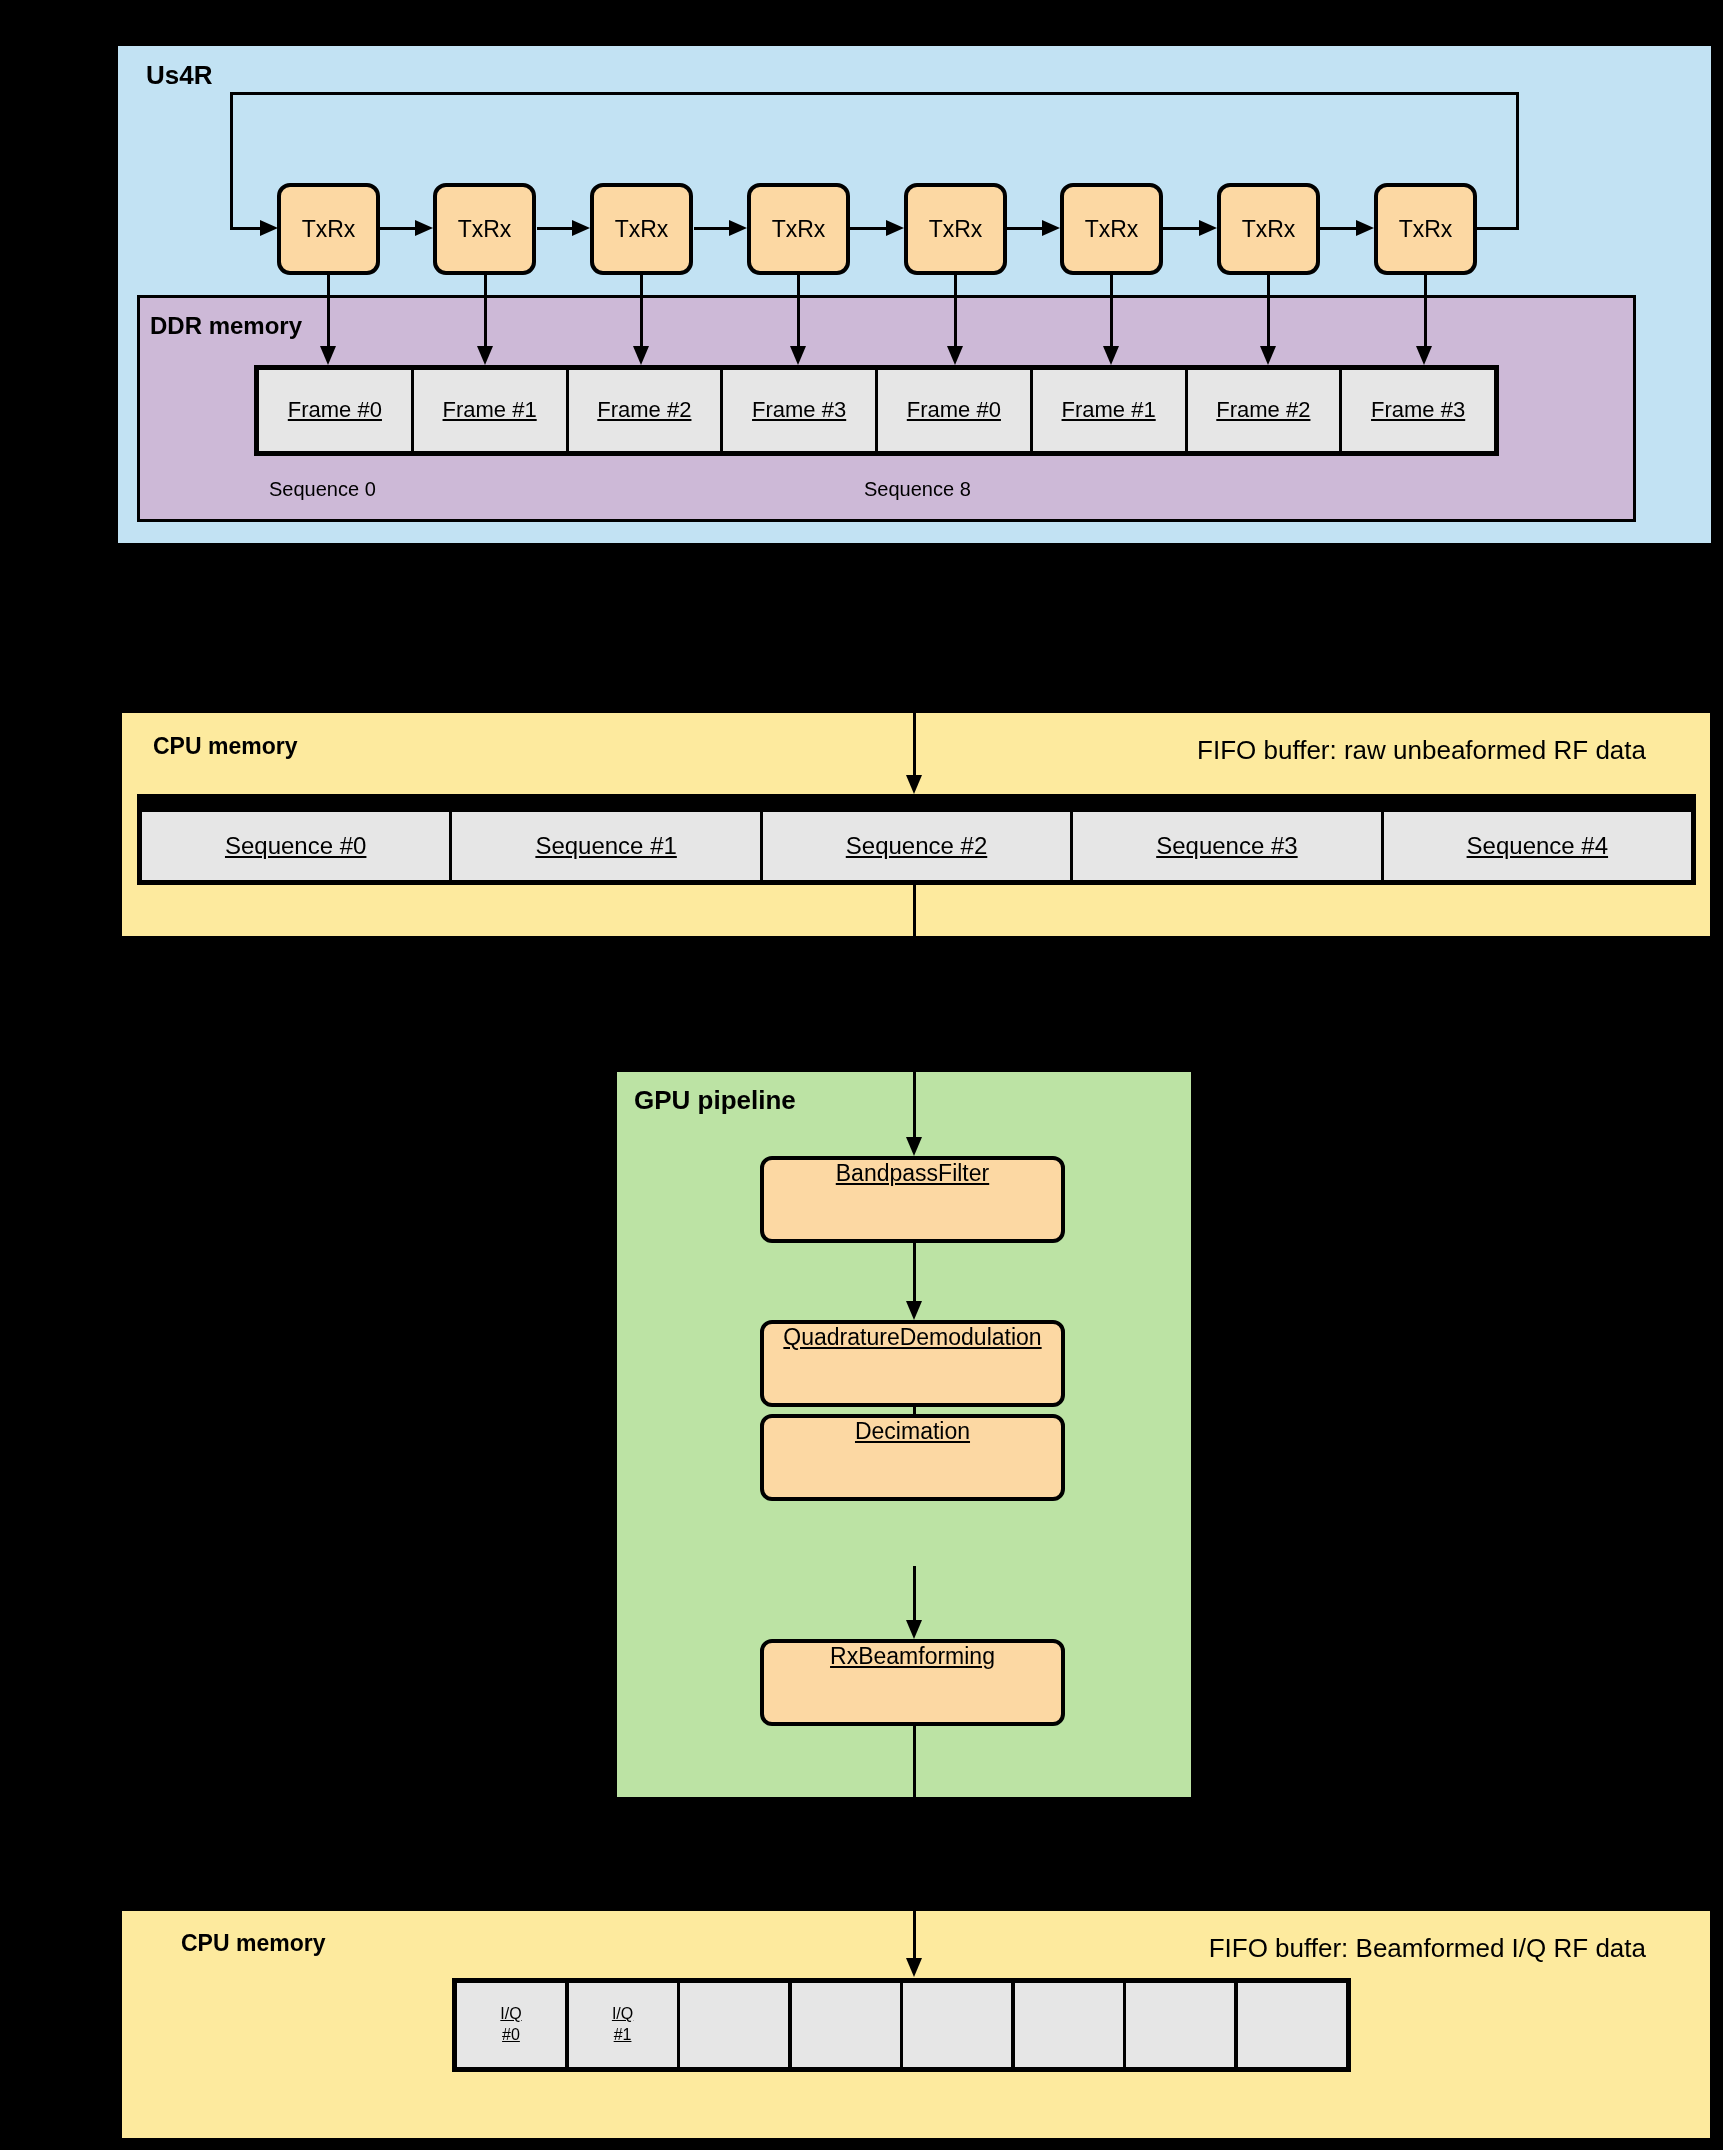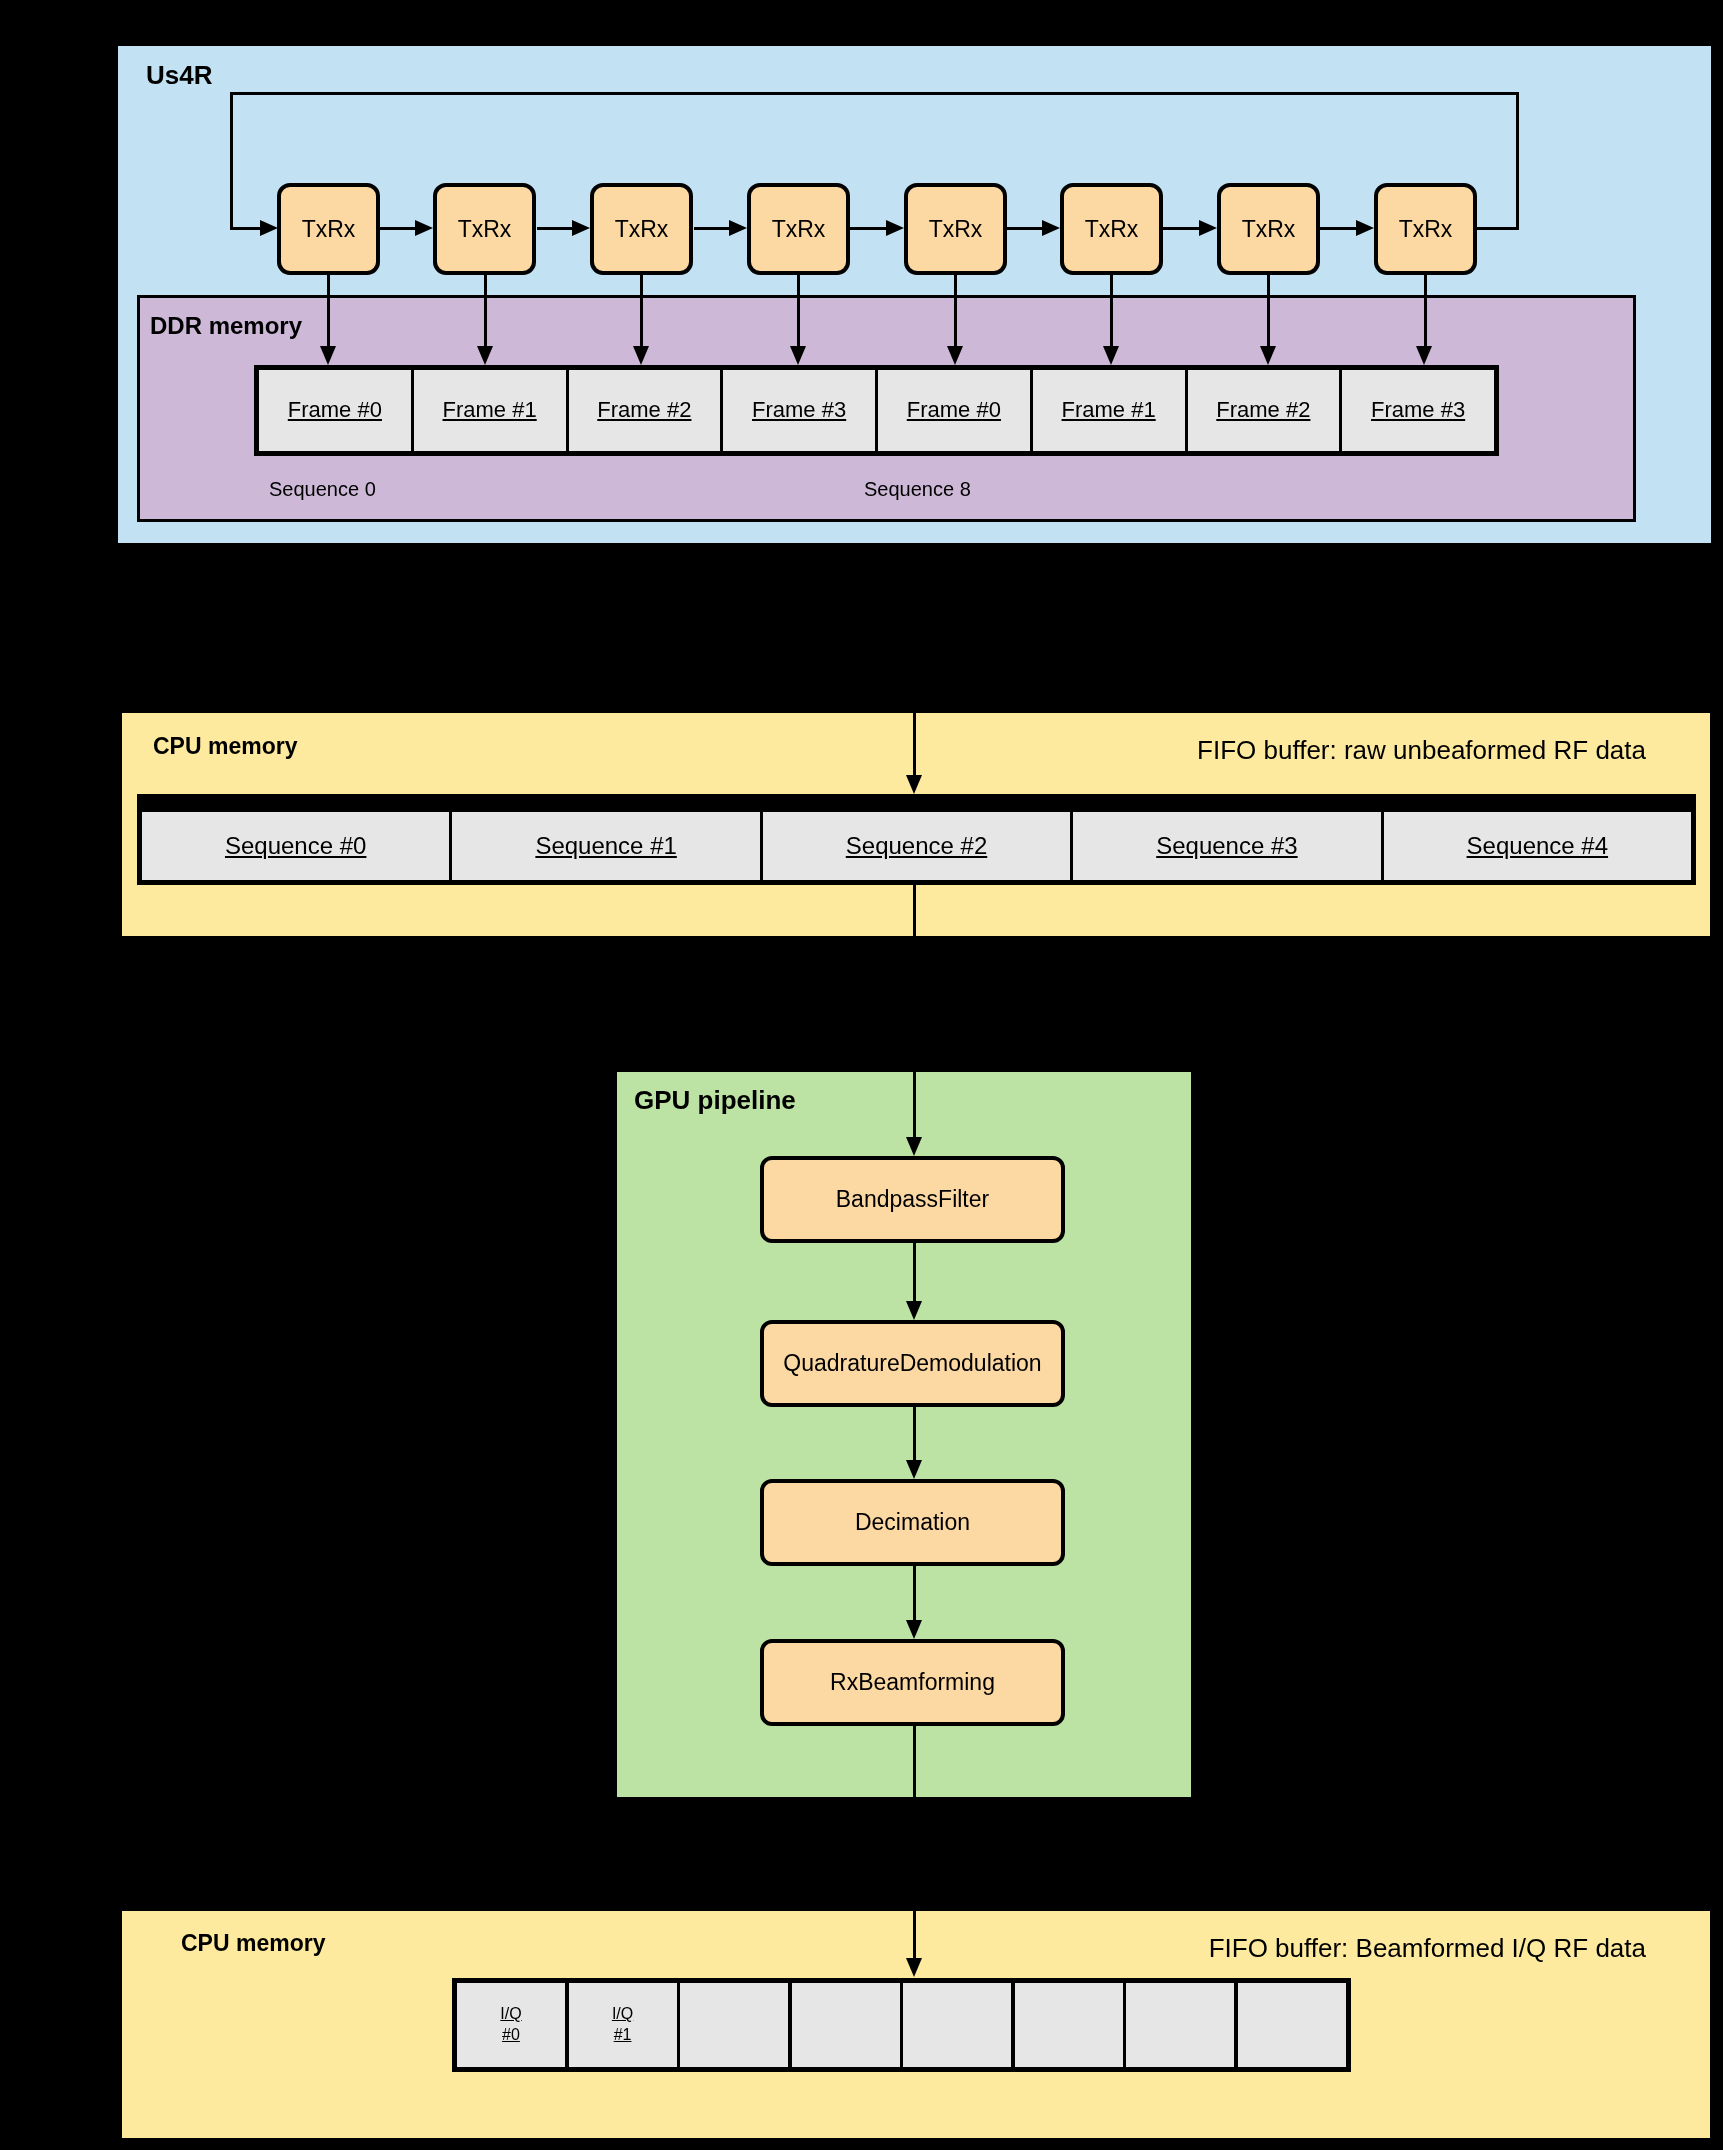--- a/index.html
+++ b/index.html
@@ -7,22 +7,22 @@
           font-family:"Liberation Sans", sans-serif;color:#000;}
   .box{position:absolute;box-sizing:border-box;}
   .blue{background:#c2e2f3;}
   .purple{background:#cdb9d7;border:3.6px solid #000;}
   .yellow{background:#fdea9e;}
   .green{background:#bce3a4;}
   .node{position:absolute;box-sizing:border-box;background:#fcd8a3;border:4.8px solid #000;
         border-radius:13px;display:flex;align-items:center;justify-content:center;
         font-size:23px;}
   .stage{position:absolute;box-sizing:border-box;background:#fcd8a3;border:4.2px solid #000;
-         border-radius:12px;display:flex;align-items:center;justify-content:center;
-         font-size:23px;}
+         border-radius:12px;display:flex;justify-content:center;
+         font-size:23px;text-decoration:underline;}
   .row{position:absolute;box-sizing:border-box;display:flex;background:#000;border:5.4px solid #000;text-decoration:underline;}
   .cell{flex:1;background:#e6e6e6;display:flex;align-items:center;justify-content:center;
         font-size:22px;white-space:pre-line;text-align:center;line-height:1.3;}
   .sep5 + .sep5{margin-left:3px;}
   .sep6 + .sep6{margin-left:3.6px;}
   .ln{position:absolute;background:#000;}
   .ad{position:absolute;width:0;height:0;border-left:8.4px solid transparent;
       border-right:8.4px solid transparent;border-top:19px solid #000;}
   .ar{position:absolute;width:0;height:0;border-top:8.4px solid transparent;
       border-bottom:8.4px solid transparent;border-left:18px solid #000;}
@@ -154,21 +154,21 @@
   <div class="ln" style="left:913px;top:1242px;width:3px;height:59px"></div>
   <div class="ad" style="left:906px;top:1301px"></div>
 
   <div class="stage" style="left:760px;top:1320px;width:305px;height:87px">
       <span>QuadratureDemodulation</span>
     </div>
 
   <div class="ln" style="left:913px;top:1407px;width:3px;height:53px"></div>
   <div class="ad" style="left:906px;top:1460px"></div>
 
-  <div class="stage" style="left:760px;top:1479px;width:305px;height:87px">
+  <div class="stage" style="left:760px;top:1414px;width:305px;height:87px">
       <span>Decimation</span>
     </div>
 
   <div class="ln" style="left:913px;top:1566px;width:3px;height:54px"></div>
   <div class="ad" style="left:906px;top:1620px"></div>
 
   <div class="stage" style="left:760px;top:1639px;width:305px;height:87px">
       <span>RxBeamforming</span>
     </div>
 

